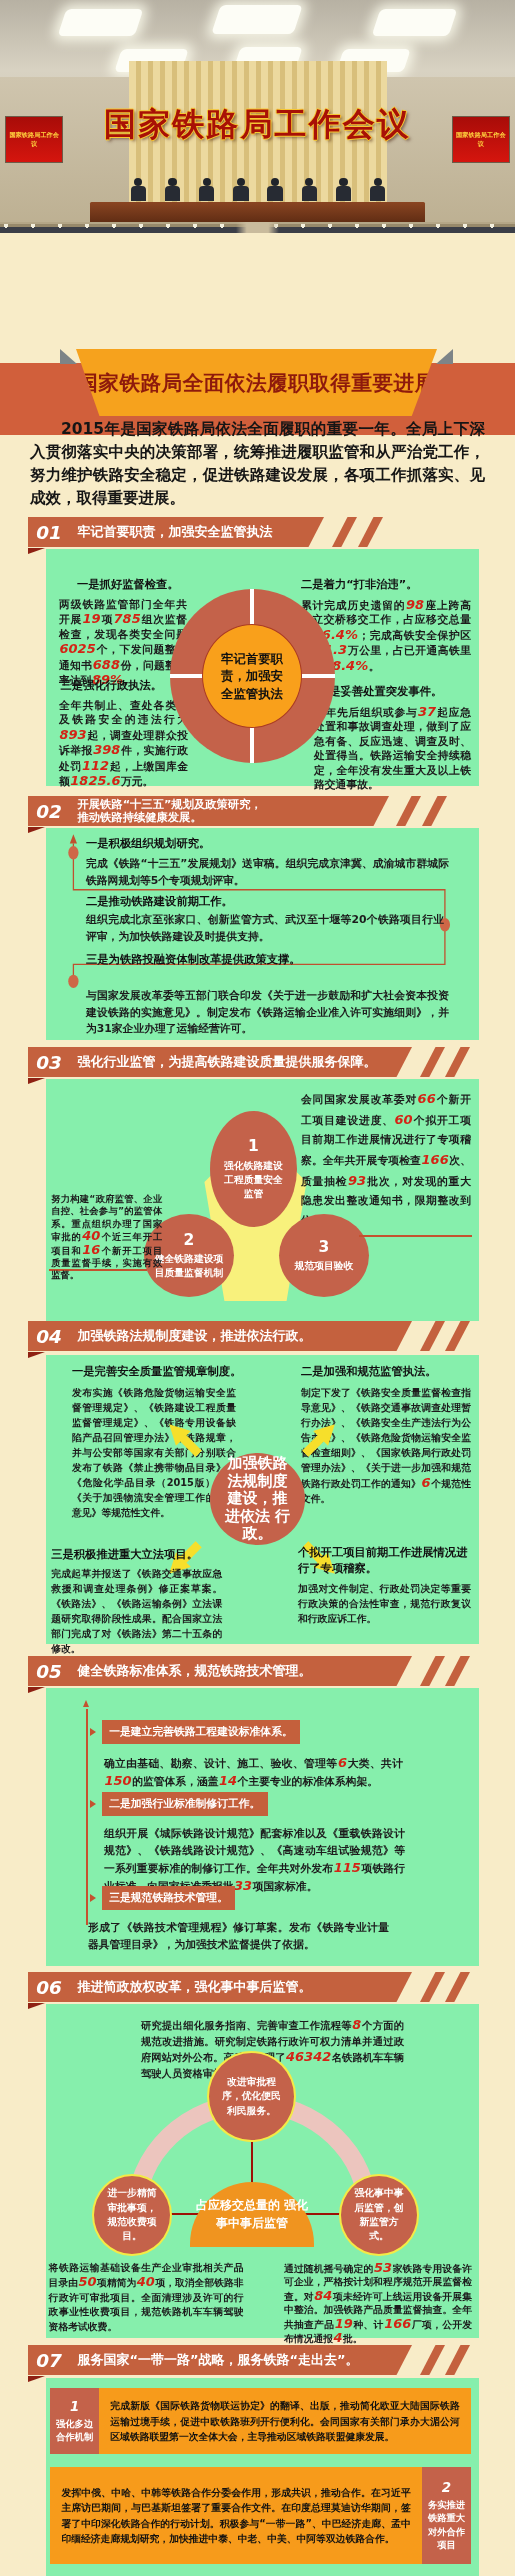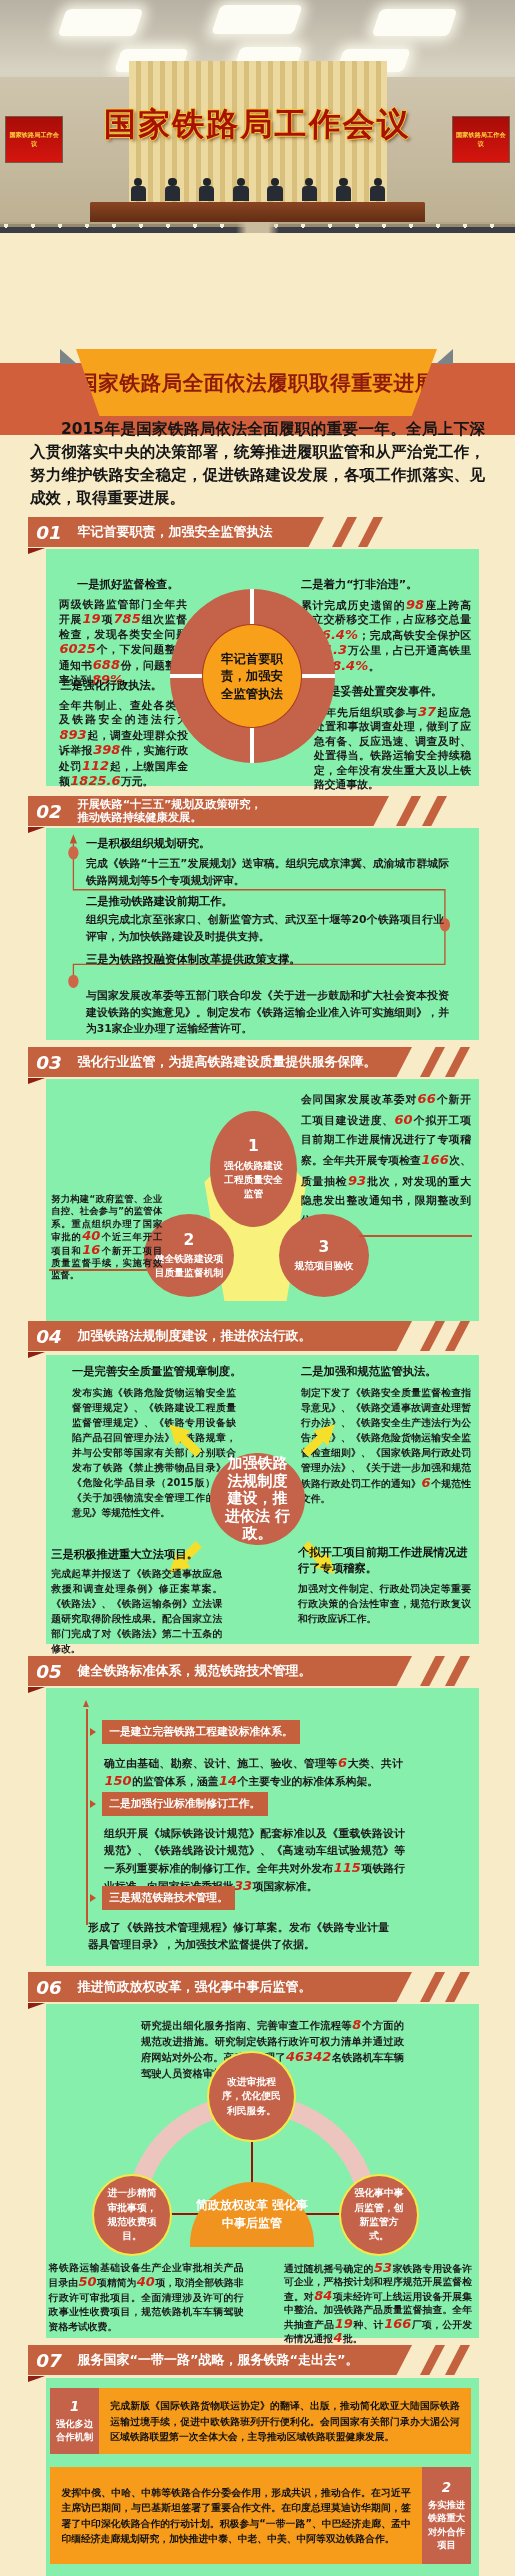--- a/index.html
+++ b/index.html
@@ -269,21 +269,21 @@
     <i class="st" style="left:417px;"></i>
     <i class="sec-fold"></i>
   </div>
   <div class="card" style="top:2004px;height:334px;">
     <div class="body" style="left:95px;top:13px;width:263px;font-size:10.3px;line-height:16px;"><span>研究提出细化服务指南、完善审查工作流程等</span><span class="rn">8</span><span>个方面的规范改进措施。研究制定铁路行政许可权力清单并通过政府网站对外公布。高质量办理了</span><span class="rn">46342</span><span>名铁路机车车辆驾驶人员资格审核。</span></div>
     <div class="arc" style="left:80px;top:90px;width:252px;height:242px;"></div>
     <div class="dkline" style="left:205px;top:133px;width:2.1px;height:47px;"></div>
     <div class="dkline" style="left:82px;top:209px;width:93px;height:2.1px;"></div>
     <div class="dkline" style="left:242px;top:209px;width:93px;height:2.1px;"></div>
     <div class="ycircle" style="left:161px;top:47px;width:89px;height:91px;">改进审批程序，优化便民利民服务。</div>
-    <div id="dome" style="left:144px;top:178px;width:124px;height:65px;">简政放权改革 强化事中事后监管</div>
+    <div id="dome" style="left:144px;top:178px;width:124px;height:65px;">占应移交总量的 强化事中事后监管</div>
     <div class="ycircle" style="left:46px;top:170px;width:80px;height:82px;">进一步精简审批事项，规范收费项目。</div>
     <div class="ycircle" style="left:293px;top:170px;width:80px;height:82px;">强化事中事后监管，创新监管方式。</div>
     <div class="body" style="left:2.6px;top:257px;width:195px;font-size:9.8px;line-height:14.4px;"><span>将铁路运输基础设备生产企业审批相关产品目录由</span><span class="rn">50</span><span>项精简为</span><span class="rn">40</span><span>项，取消全部铁路非行政许可审批项目。全面清理涉及许可的行政事业性收费项目，规范铁路机车车辆驾驶资格考试收费。</span></div>
     <div class="body" style="left:238px;top:257px;width:188px;font-size:9.8px;line-height:13.4px;"><span>通过随机摇号确定的</span><span class="rn">53</span><span>家铁路专用设备许可企业，严格按计划和程序规范开展监督检查。对</span><span class="rn">84</span><span>项未经许可上线运用设备开展集中整治。加强铁路产品质量监督抽查。全年共抽查产品</span><span class="rn">19</span><span>种、计</span><span class="rn">166</span><span>厂项，公开发布情况通报</span><span class="rn">4</span><span>批。</span></div>
   </div>
 
   <div class="sec-wrap" style="top:2345px;width:443px;">
     <div class="sec-band" style="width:384px;">
       <span class="sec-num">07</span>
       <span class="sec-title"><span>服务国家“一带一路”战略，服务铁路“走出去”。</span></span>

